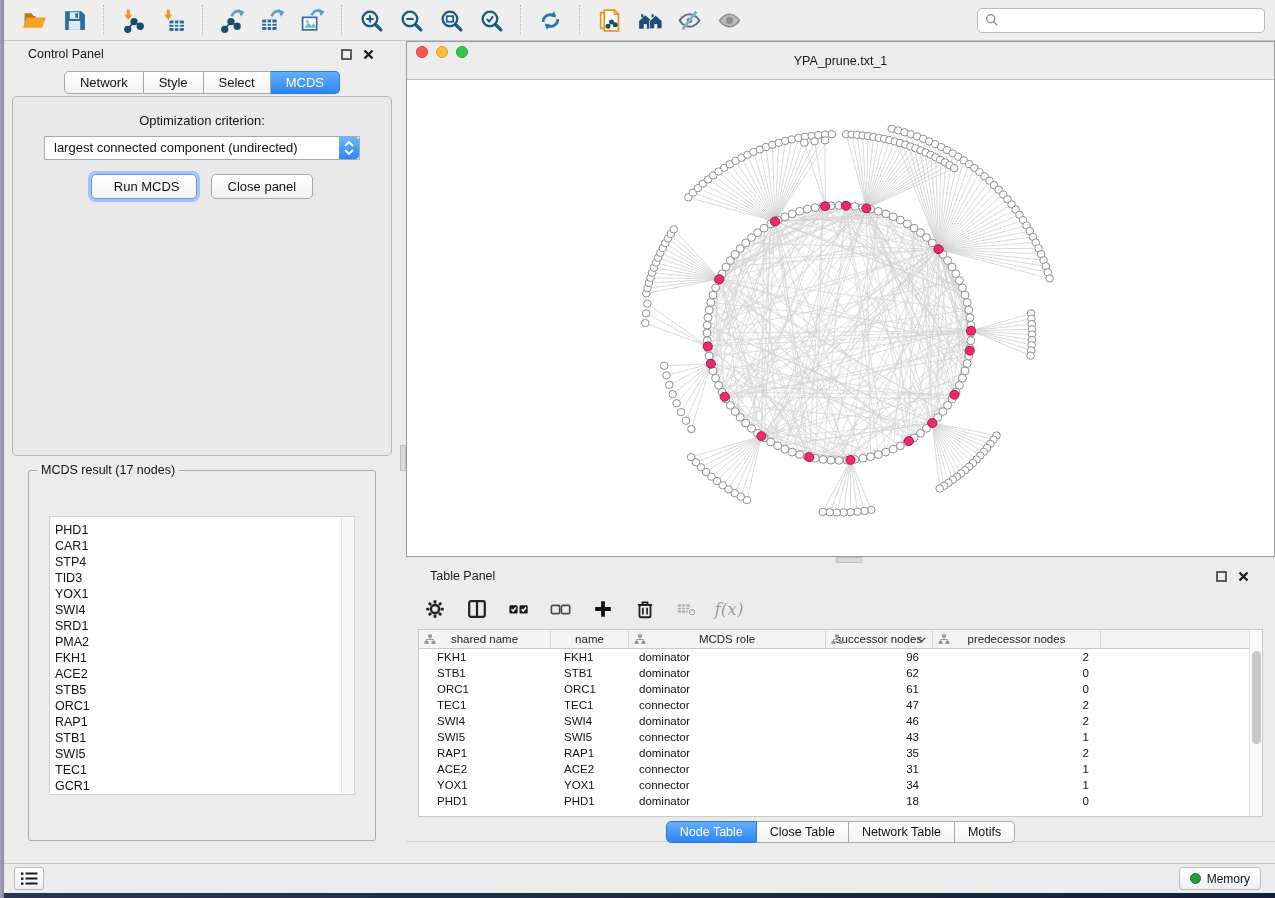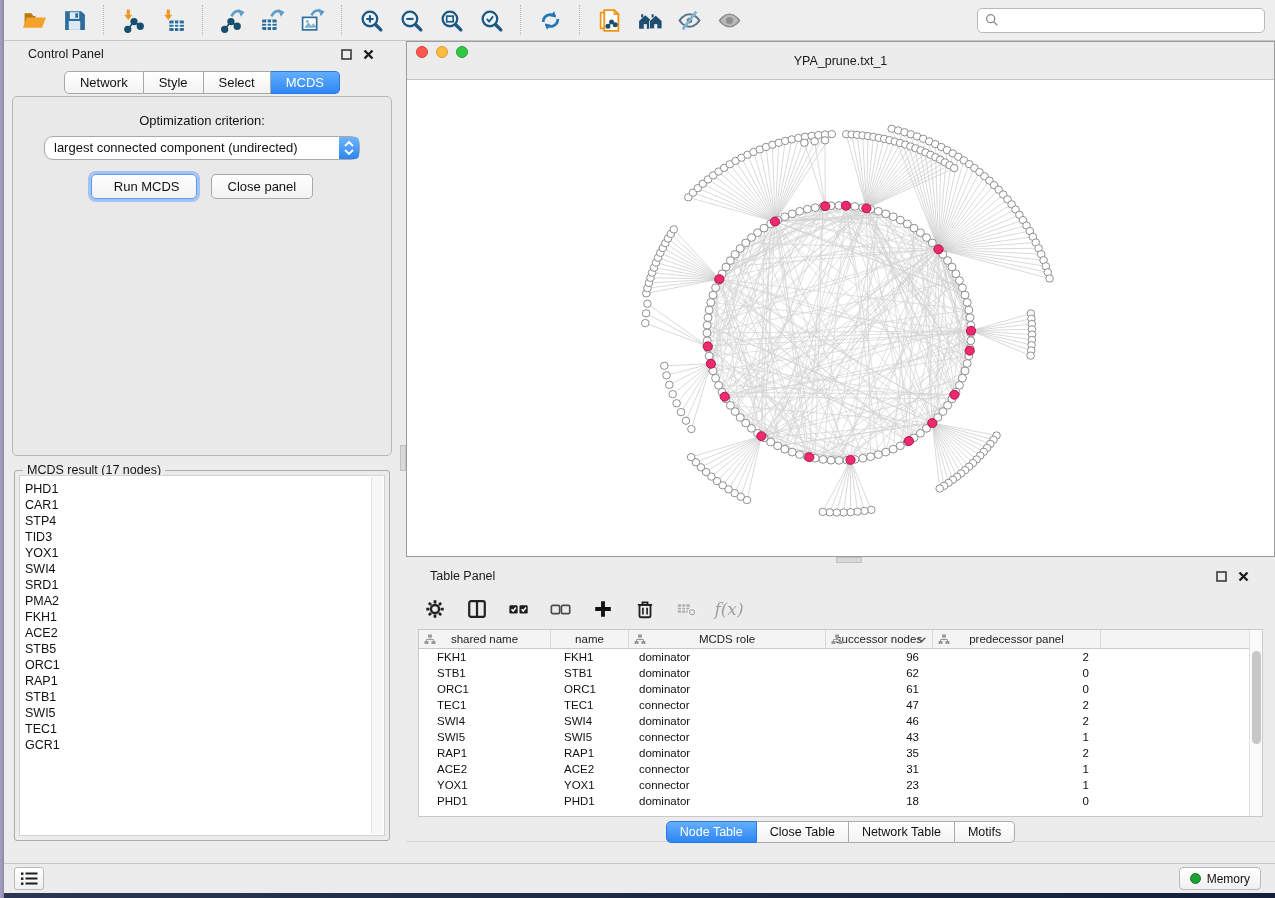--- a/index.html
+++ b/index.html
@@ -25,27 +25,27 @@
   .panel-head { height:26px; display:flex; align-items:center; padding:0 24px; font-size:12.5px; color:#1a1a1a; flex:none; }
   .panel-head .sp { flex:1; }
   .mini { width:16px; height:16px; display:flex; align-items:center; justify-content:center; margin-left:6px; }
   .ctabs { display:flex; justify-content:center; margin:4px 0 0; flex:none; }
   .ctab { padding:3px 15px; font-size:13px; background:linear-gradient(#ffffff,#f3f3f3); border:1px solid #a9a9a9; border-left:none; color:#111; }
   .ctab:first-child { border-left:1px solid #a9a9a9; border-radius:5px 0 0 5px; }
   .ctab:last-child { border-radius:0 5px 5px 0; }
   .ctab.active { background:linear-gradient(#63aefd,#2e86f5); border-color:#2a79dd; color:#fff; }
   .tabpanel { height:360px; flex:none; margin:2px 8px 0; background:#e9e9e9; border:1px solid #b8b8b8; border-radius:5px; padding-top:16px; }
   .optlabel { text-align:center; font-size:13px; margin-bottom:8px; }
-  .combo { display:flex; align-items:stretch; width:316px; height:24px; margin:0 auto; background:#fff; border:1px solid #a9a9a9; border-radius:9px; }
+  .combo { display:flex; align-items:stretch; width:316px; height:24px; margin:0 auto; background:#fff; border:1px solid #a9a9a9; border-radius:1px; }
   .combo .txt { flex:1; font-size:13px; line-height:22px; padding:0 9px; white-space:nowrap; overflow:hidden; }
   .combo .step { width:20px; border-radius:0 4px 4px 0; background:linear-gradient(#6fb5fe,#2e86f5); display:flex; flex-direction:column; align-items:center; justify-content:center; gap:2px; }
   .btnrow { display:flex; justify-content:center; gap:14px; margin-top:14px; }
   .btn { height:25px; padding:0 16px; font-size:13px; font-family:"Liberation Sans",sans-serif; background:linear-gradient(#ffffff,#f2f2f2); border:1px solid #a9a9a9; border-radius:5px; color:#111; }
   .btn.focused { border-color:#5c9cfa; box-shadow:0 0 0 3px rgba(96,158,250,.5);padding-left:22px; }
-  .gbox { position:relative; flex:1; margin:14px 10px 22px; border:1px solid #ababab; border-radius:3px; padding:4px; display:flex; }
+  .gbox { position:relative; flex:1; margin:14px 24px 22px; border:1px solid #ababab; border-radius:3px; padding:20px; display:flex;align-items:center; }
   .gbox .legend { position:absolute; top:-8px; left:8px; background:#ececec; padding:0 4px; font-size:12.5px; color:#111; }
   .gbox .list { flex:1; background:#fff; border:1px solid #d2d2d2; position:relative; padding:5px 14px 0 5px; overflow:hidden; }
   .list-item { height:16px; line-height:16px; font-size:12.5px; }
   .vtrack { position:absolute; top:1px; right:1px; bottom:1px; width:12px; background:#f7f7f7; border-left:1px solid #e4e4e4; }
 
   
   .vsplit { width:6px; flex:none; background:#ececec; position:relative; }
   .vsplit .grip { position:absolute; top:404px; left:0; width:6px; height:26px; background:#d9d9d9; border:1px solid #c0c0c0; }
   .hsplit { height:6px; flex:none; background:#ececec; position:relative; }
   .hsplit .grip { position:absolute; left:430px; top:0; height:6px; width:26px; background:#d9d9d9; border:1px solid #c0c0c0; }
@@ -1194,21 +1194,21 @@
               </div>
               <div class="th" style="width: 168px;">
                 <svg class="ticon" width="12" height="11" viewBox="0 0 12 11">
                   <g fill="#9a9a9a">
                     <rect x="4" y="0.5" width="4" height="3"></rect>
                     <rect x="0.5" y="7" width="4" height="3"></rect>
                     <rect x="7.5" y="7" width="4" height="3"></rect>
                   </g>
                   <path d="M6 3.5v2M2.5 7V5.5h7V7" stroke="#9a9a9a" fill="none"></path>
                 </svg>
-                <span>predecessor panel</span>
+                <span>predecessor nodes</span>
               </div>
             </div>
           <div id="tbody">
               <div class="tr">
                 <div class="td" style="width: 132px; padding-left: 18px;">FKH1</div>
                 <div class="td" style="width: 78px; padding-left: 13px;">FKH1</div>
                 <div class="td" style="width: 197px; padding-left: 10px;">dominator</div>
                 <div class="td num" style="width: 107px; padding-right: 14px;">96</div>
                 <div class="td num" style="width: 168px; padding-right: 12px;">2</div>
               </div>
@@ -1258,21 +1258,21 @@
                 <div class="td" style="width: 132px; padding-left: 18px;">ACE2</div>
                 <div class="td" style="width: 78px; padding-left: 13px;">ACE2</div>
                 <div class="td" style="width: 197px; padding-left: 10px;">connector</div>
                 <div class="td num" style="width: 107px; padding-right: 14px;">31</div>
                 <div class="td num" style="width: 168px; padding-right: 12px;">1</div>
               </div>
               <div class="tr">
                 <div class="td" style="width: 132px; padding-left: 18px;">YOX1</div>
                 <div class="td" style="width: 78px; padding-left: 13px;">YOX1</div>
                 <div class="td" style="width: 197px; padding-left: 10px;">connector</div>
-                <div class="td num" style="width: 107px; padding-right: 14px;">23</div>
+                <div class="td num" style="width: 107px; padding-right: 14px;">34</div>
                 <div class="td num" style="width: 168px; padding-right: 12px;">1</div>
               </div>
               <div class="tr">
                 <div class="td" style="width: 132px; padding-left: 18px;">PHD1</div>
                 <div class="td" style="width: 78px; padding-left: 13px;">PHD1</div>
                 <div class="td" style="width: 197px; padding-left: 10px;">dominator</div>
                 <div class="td num" style="width: 107px; padding-right: 14px;">18</div>
                 <div class="td num" style="width: 168px; padding-right: 12px;">0</div>
               </div>
             </div>

